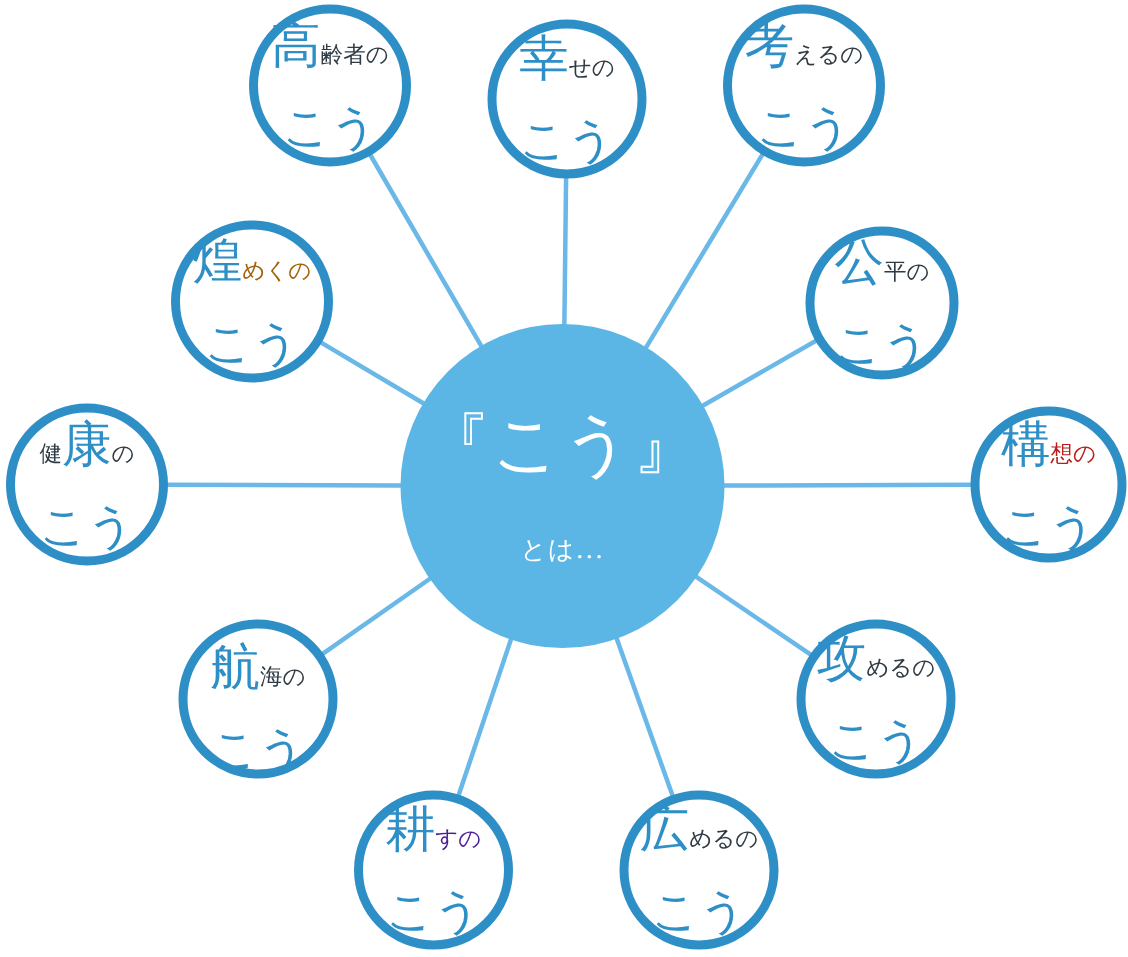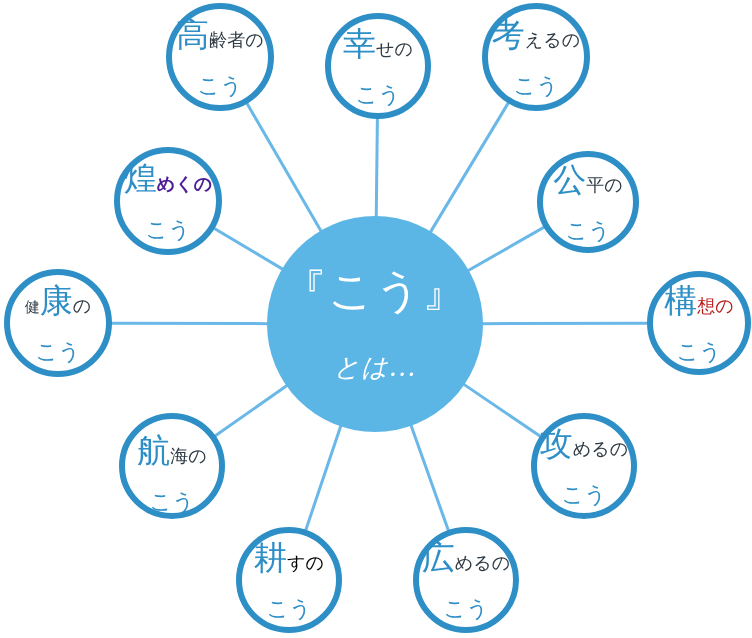--- a/index.html
+++ b/index.html
@@ -37,27 +37,26 @@
   .center-title {
     color: #ffffff;
     font-size: 45px;
     line-height: 1;
     letter-spacing: 1px;
     font-family: "DejaVu Serif", "Liberation Serif", serif;
     white-space: nowrap;
   }
   .center-sub {
     color: #ffffff;
-    font-size: 26px;
+    font-size: 17px;
     line-height: 1;
     margin-top: 13px;
     letter-spacing: 1px;
     font-family: "DejaVu Serif", "Liberation Serif", serif;
     white-space: nowrap;
-    font-style: italic;
   }
   .leaf-node {
     position: absolute;
     border-radius: 50%;
     background: #ffffff;
     box-sizing: border-box;
     z-index: 6;
     display: flex;
     flex-direction: column;
     align-items: center;
@@ -75,26 +74,26 @@
     font-family: "DejaVu Serif", "Liberation Serif", serif;
     color: #2f3b44;
   }
   .leaf-main {
     font-size: 33px;
     font-family: "DejaVu Serif", "Liberation Serif", serif;
     color: #2e8fc7;
     line-height: 1;
   }
   .leaf-suffix {
-    font-size: 18px;
+    font-size: 15px;
     font-family: "DejaVu Serif", "Liberation Serif", serif;
     color: #2f3b44;
   }
   .leaf-line2 {
-    font-size: 22px;
+    font-size: 31px;
     font-family: "DejaVu Serif", "Liberation Serif", serif;
     color: #2e8fc7;
     line-height: 1;
     margin-top: 24px;
     white-space: nowrap;
   }
 </style>
 </head>
 <body>
 
@@ -166,21 +165,21 @@
           <span class="leaf-pre" style="color: rgb(47, 59, 68);"></span>
           <span class="leaf-main" style="color: rgb(46, 143, 199);">広</span>
           <span class="leaf-suffix" style="color: rgb(47, 59, 68);">めるの</span>
         </div>
         <div class="leaf-line2" style="color: rgb(46, 143, 199);">こう</div>
       </div>
       <div class="leaf-node" style="left: 236px; top: 527px; width: 106px; height: 106px; border: 6px solid rgb(46, 143, 199);">
         <div class="leaf-line1">
           <span class="leaf-pre" style="color: rgb(47, 59, 68);"></span>
           <span class="leaf-main" style="color: rgb(46, 143, 199);">耕</span>
-          <span class="leaf-suffix" style="color: #000000;">すの</span>
+          <span class="leaf-suffix" style="color: #4c1d95;">すの</span>
         </div>
         <div class="leaf-line2" style="color: rgb(46, 143, 199);">こう</div>
       </div>
       <div class="leaf-node" style="left: 119px; top: 413px; width: 106px; height: 106px; border: 6px solid rgb(46, 143, 199);">
         <div class="leaf-line1">
           <span class="leaf-pre" style="color: rgb(47, 59, 68);"></span>
           <span class="leaf-main" style="color: rgb(46, 143, 199);">航</span>
           <span class="leaf-suffix" style="color: rgb(47, 59, 68); margin-top: 27px;">海の</span>
         </div>
         <div class="leaf-line2" style="color: rgb(46, 143, 199);">こう</div>
@@ -190,21 +189,21 @@
           <span class="leaf-pre" style="color: rgb(47, 59, 68);">健</span>
           <span class="leaf-main" style="color: rgb(46, 143, 199);">康</span>
           <span class="leaf-suffix" style="color: rgb(47, 59, 68);">の</span>
         </div>
         <div class="leaf-line2" style="color: rgb(46, 143, 199);">こう</div>
       </div>
       <div class="leaf-node" style="left: 114px; top: 147px; width: 108px; height: 108px; border: 6px solid rgb(46, 143, 199);">
         <div class="leaf-line1">
           <span class="leaf-pre" style="color: rgb(47, 59, 68);"></span>
           <span class="leaf-main" style="color: rgb(46, 143, 199);">煌</span>
-          <span class="leaf-suffix" style="color: #4c1d95; font-weight: bold;">めくの</span>
+          <span class="leaf-suffix" style="color: #a16207;">めくの</span>
         </div>
         <div class="leaf-line2" style="color: rgb(46, 143, 199);">こう</div>
       </div>
     </div>
 <div class="center-node" style="left: 267px; top: 216px; width: 216px; height: 216px; background: rgb(91, 182, 229); gap: 28px;">
       <div class="center-title" style="color: rgb(255, 255, 255);">『こう』</div>
       <div class="center-sub" style="color: rgb(255, 255, 255);">とは...</div>
     </div>
   </div>
 

